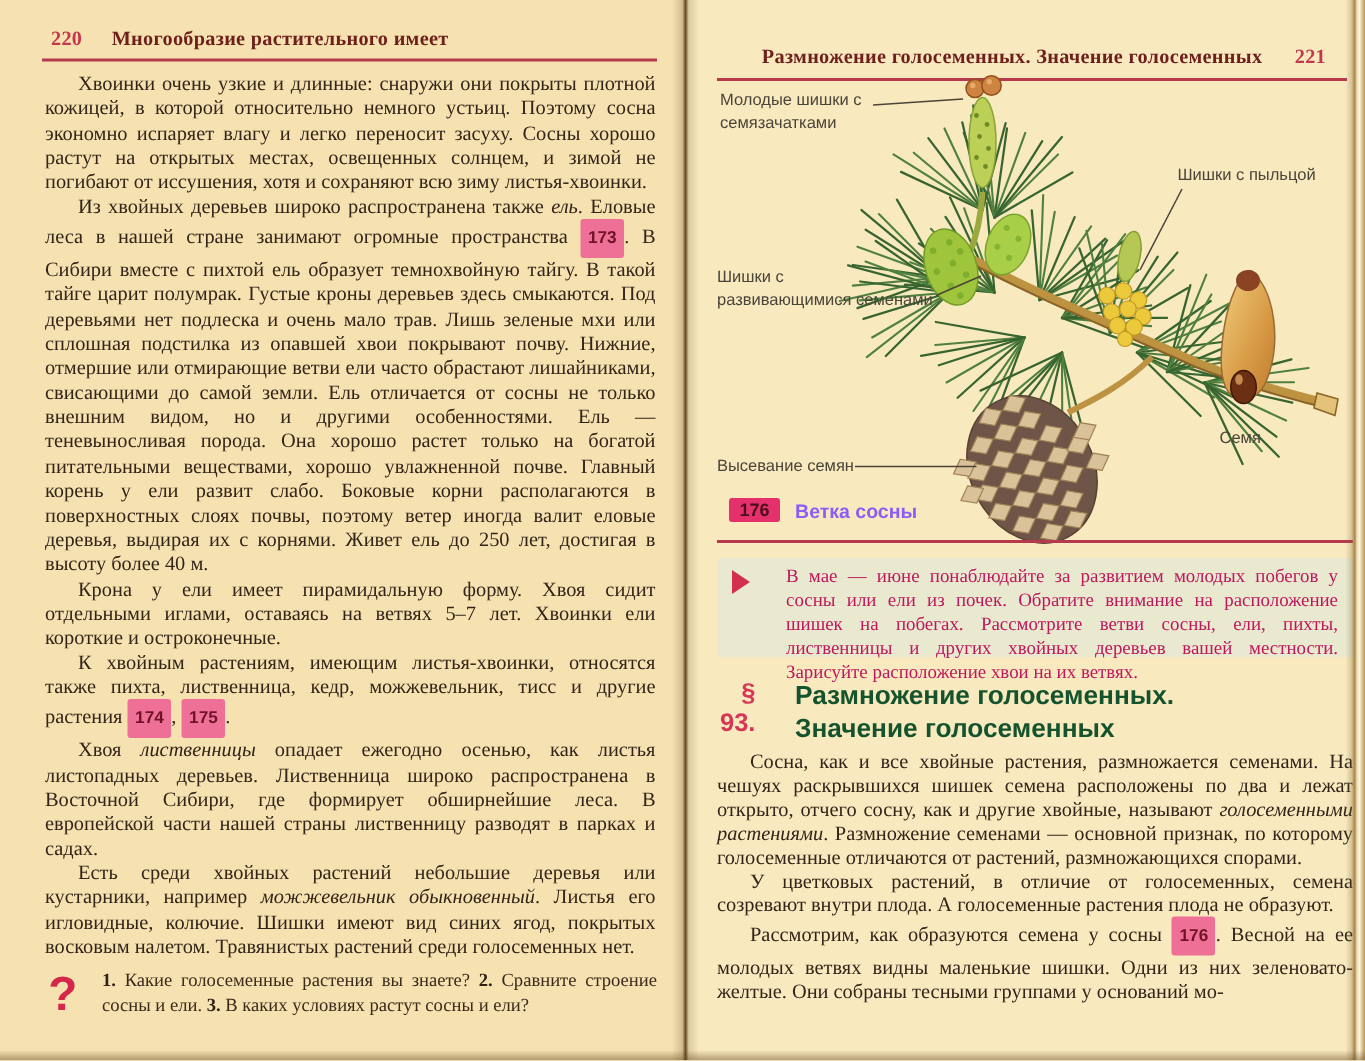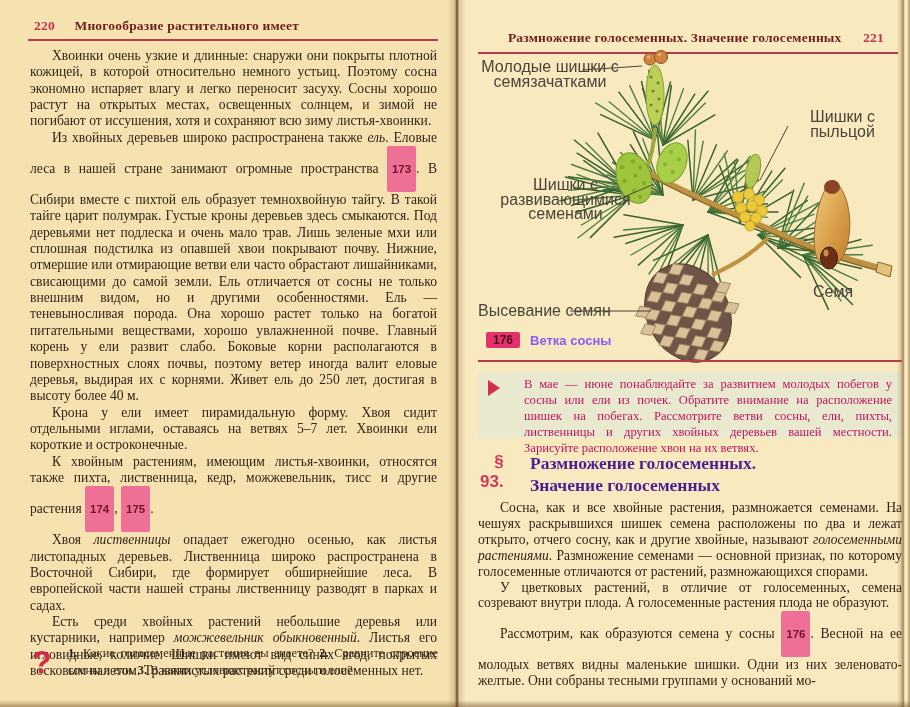--- a/index.html
+++ b/index.html
@@ -17,46 +17,46 @@
     background:linear-gradient(180deg,rgba(90,60,20,0),rgba(90,60,20,.45));}
   
   .runhead{position:absolute;font-weight:bold;font-size:13.5px;letter-spacing:.2px;color:#6e1f1c;white-space:nowrap;}
   .pagenum{color:#c5374d;font-weight:bold;}
   .rule{position:absolute;height:2px;background:#b53a4e;}
   
   .body-col{position:absolute;font-size:13.6px;line-height:16.35px;text-align:justify;}
   .para{margin:0;text-indent:22px;}
   .it{font-style:italic;}
   .badge{display:inline-block;background:#ef7096;color:#701326;font-weight:bold;
-    font-size:11.5px;line-height:14px;padding:16px 5px;border-radius:2px;
+    font-size:11.5px;line-height:14px;padding:6px 5px;border-radius:2px;
     font-family:"Liberation Sans",sans-serif;text-indent:0;}
   
   #questions{position:absolute;left:30px;top:645px;width:408px;}
   #q-icon{position:absolute;left:2px;top:2px;font-size:32px;line-height:30px;font-weight:bold;color:#d6274b;
     font-family:"Liberation Sans",sans-serif;}
   #q-text{margin-left:38px;font-size:12.4px;line-height:16.5px;text-align:justify;color:#3a2a1c;}
   #q-text b{color:#2f2012;}
   
   #figure-area{position:absolute;left:0;top:0;width:444px;height:372px;}
-  .fig-label{position:absolute;font-family:"Liberation Sans",sans-serif;font-size:16px;line-height:14.5px;
-    color:#4a453a;white-space:pre-line;text-align:center;}
+  .fig-label{position:absolute;font-family:"Liberation Sans",sans-serif;font-size:11px;line-height:14.5px;
+    color:#4a453a;white-space:pre-line;}
   #fig-caption{position:absolute;left:28px;top:332px;display:flex;align-items:center;gap:10px;
     font-family:"Liberation Sans",sans-serif;}
   #fig-caption .figbadge{background:#e5316b;color:#4d0c1c;font-weight:bold;font-size:12px;
     padding:1px 7px;border-radius:2px;}
   #fig-caption .captext{font-weight:bold;font-size:13px;color:#8b5cf6;}
   
   #activity{position:absolute;left:20px;top:372px;width:424px;height:66px;background:#e8e9cf;}
   #activity .tri{position:absolute;left:10px;top:8px;width:0;height:0;
     border-left:12px solid #d2304e;border-top:8px solid transparent;border-bottom:8px solid transparent;}
   #activity .atext{margin:5px 10px 0 46px;font-size:12.6px;line-height:15.9px;text-align:justify;color:#be185d;}
   
   #section-head{position:absolute;left:20px;top:452px;font-family:"Liberation Sans",sans-serif;font-weight:bold;}
   #section-num{position:absolute;left:2px;top:0;font-size:17px;color:#d63757;text-align:right;}
-  #section-title{position:absolute;left:52px;top:0;width:360px;font-size:17.5px;line-height:22px;color:#4c1d95;white-space:pre-line;font-family:Liberation Serif, serif;}
+  #section-title{position:absolute;left:52px;top:0;width:360px;font-size:17.5px;line-height:22px;color:#14532d;white-space:pre-line;}
   
   .needle1{stroke:#37642f;stroke-width:1.5;stroke-linecap:round;}
   .needle2{stroke:#4f8040;stroke-width:1.4;stroke-linecap:round;}
   .leader{stroke:#4c4336;stroke-width:1;fill:none;}
 </style>
 </head>
 <body>
 
 <div id="book">
 

